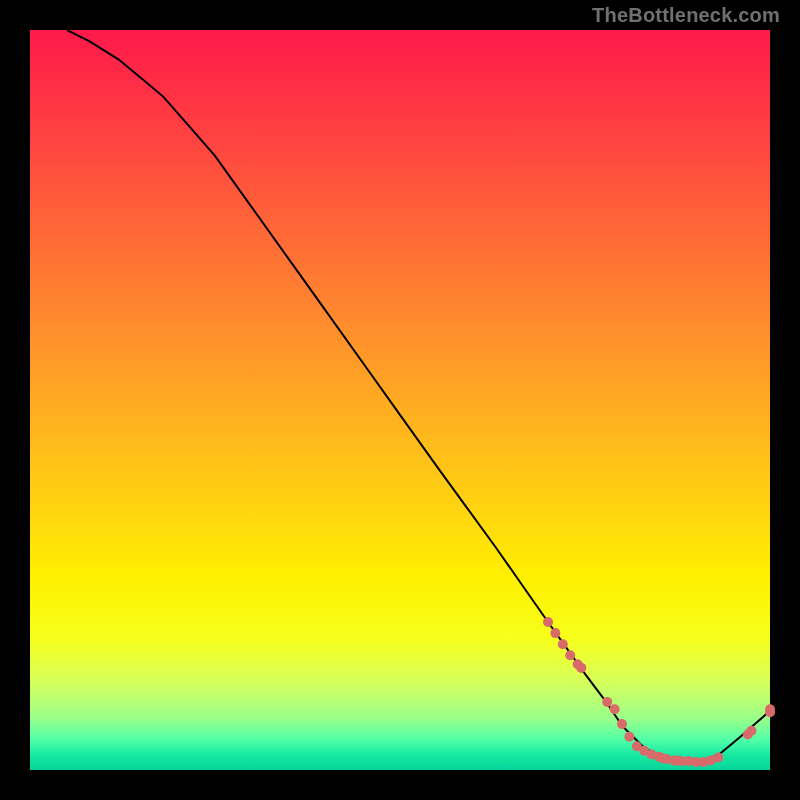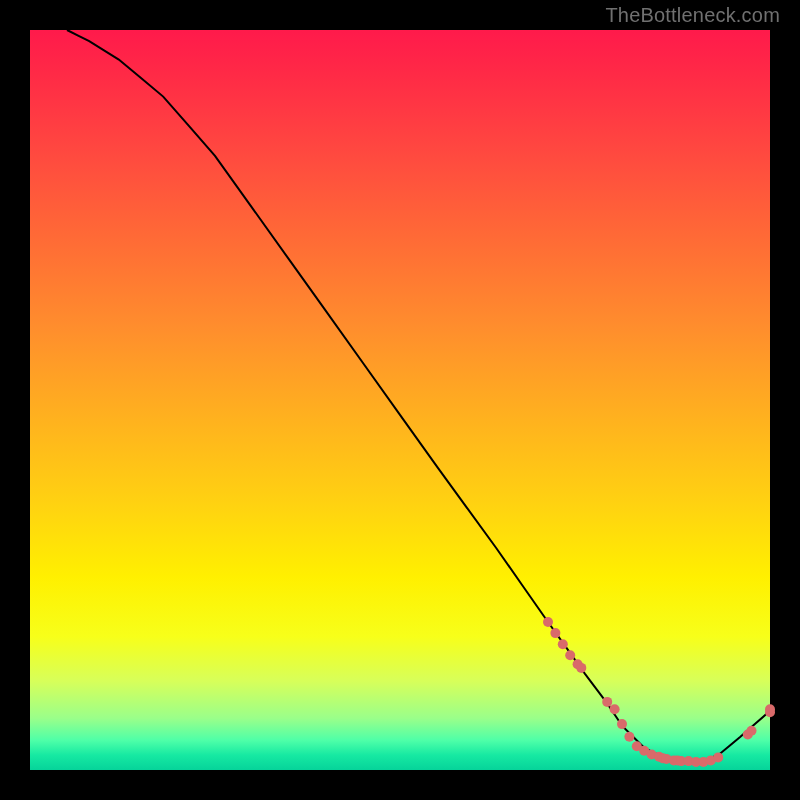--- a/index.html
+++ b/index.html
@@ -16,21 +16,21 @@
     width: 800px;
     height: 800px;
     background: #000;
   }
   .watermark {
     position: absolute;
     top: 4px;
     right: 20px;
     color: #707070;
     font-size: 20px;
-    font-weight: 400;
+    font-weight: 700;
     letter-spacing: 0.2px;
   }
   .plot-box {
     position: absolute;
     left: 30px;
     top: 30px;
     width: 740px;
     height: 740px;
     
     background: linear-gradient(to bottom,

